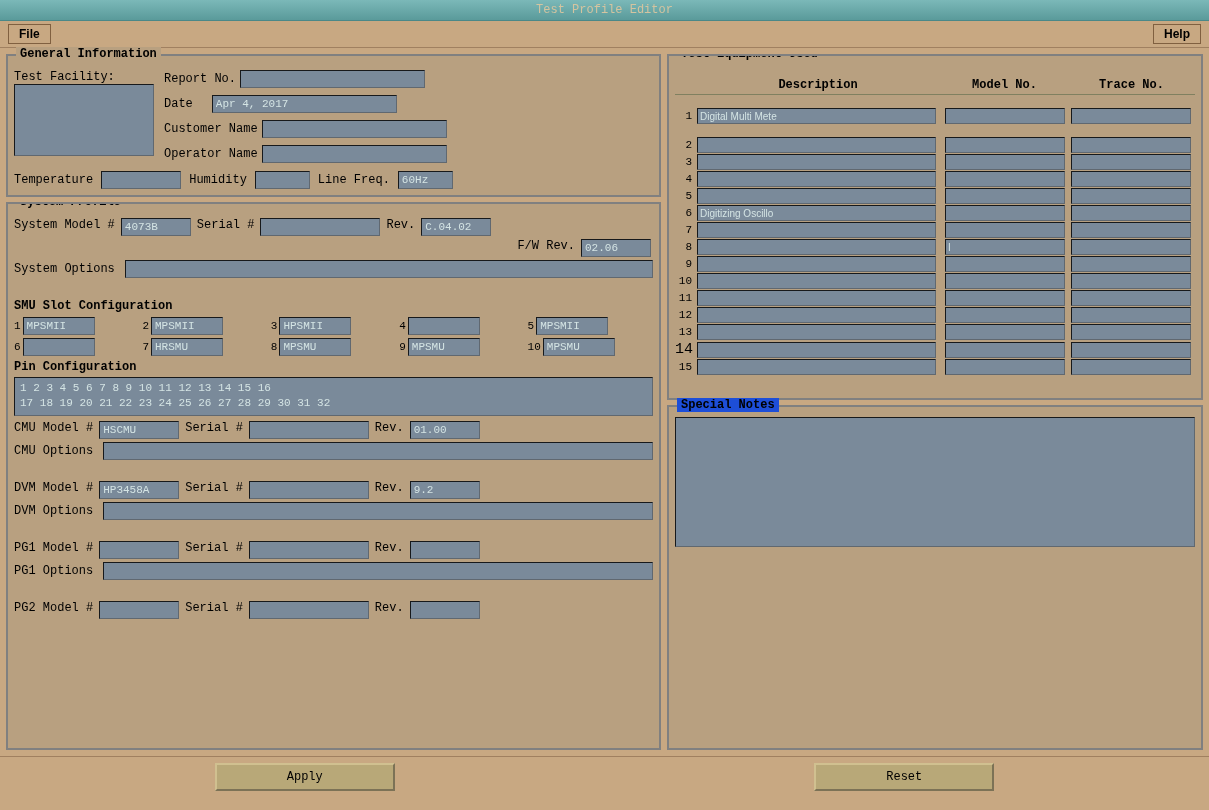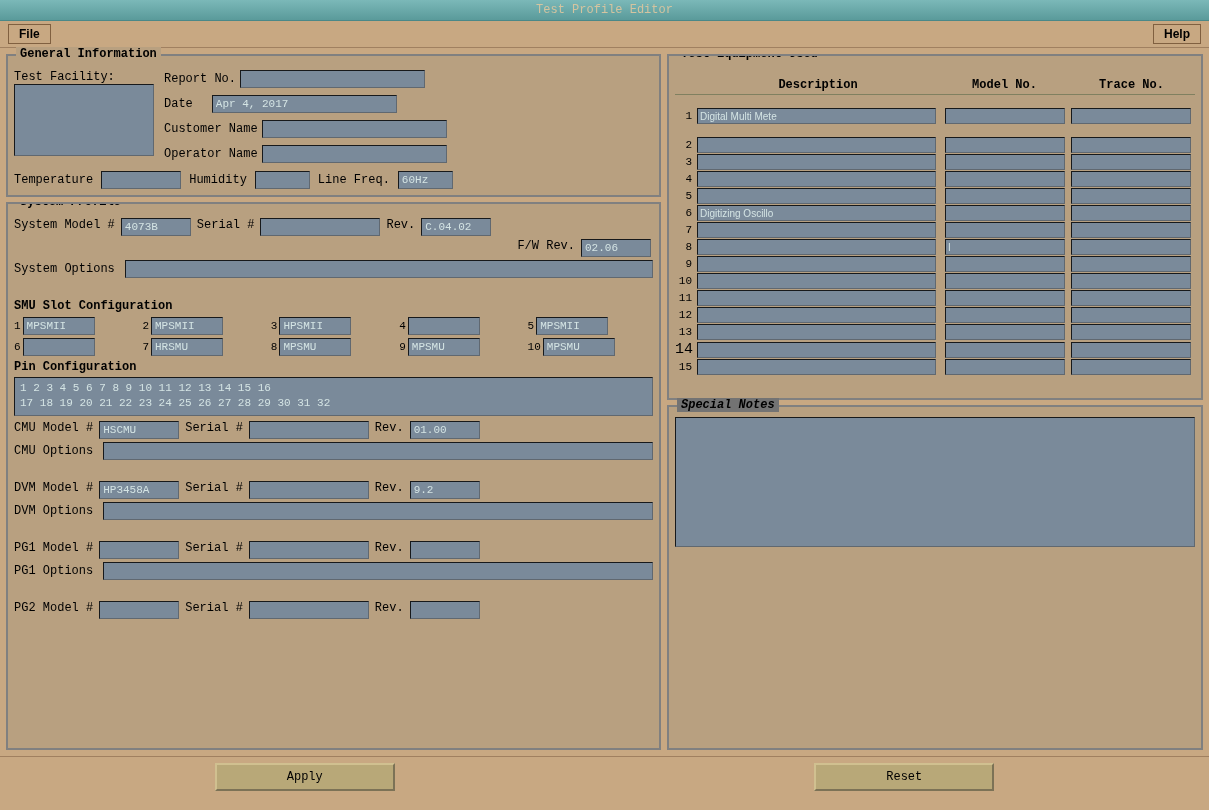--- a/index.html
+++ b/index.html
@@ -200,25 +200,24 @@
       padding: 6px;
       position: relative;
       flex: 1;
       display: flex;
       flex-direction: column;
     }
     .sp-title {
       position: absolute;
       top: -9px;
       left: 8px;
-      background: #737373;
+      background: #1d4ed8;
       padding: 0 4px;
       font-weight: bold;
       font-size: 12px;
-      font-style: italic;
     }
     .sp-content {
       margin-top: 4px;
       flex: 1;
     }
     .left-scroll {
       overflow-y: auto;
       flex: 1;
     }
   </style>

